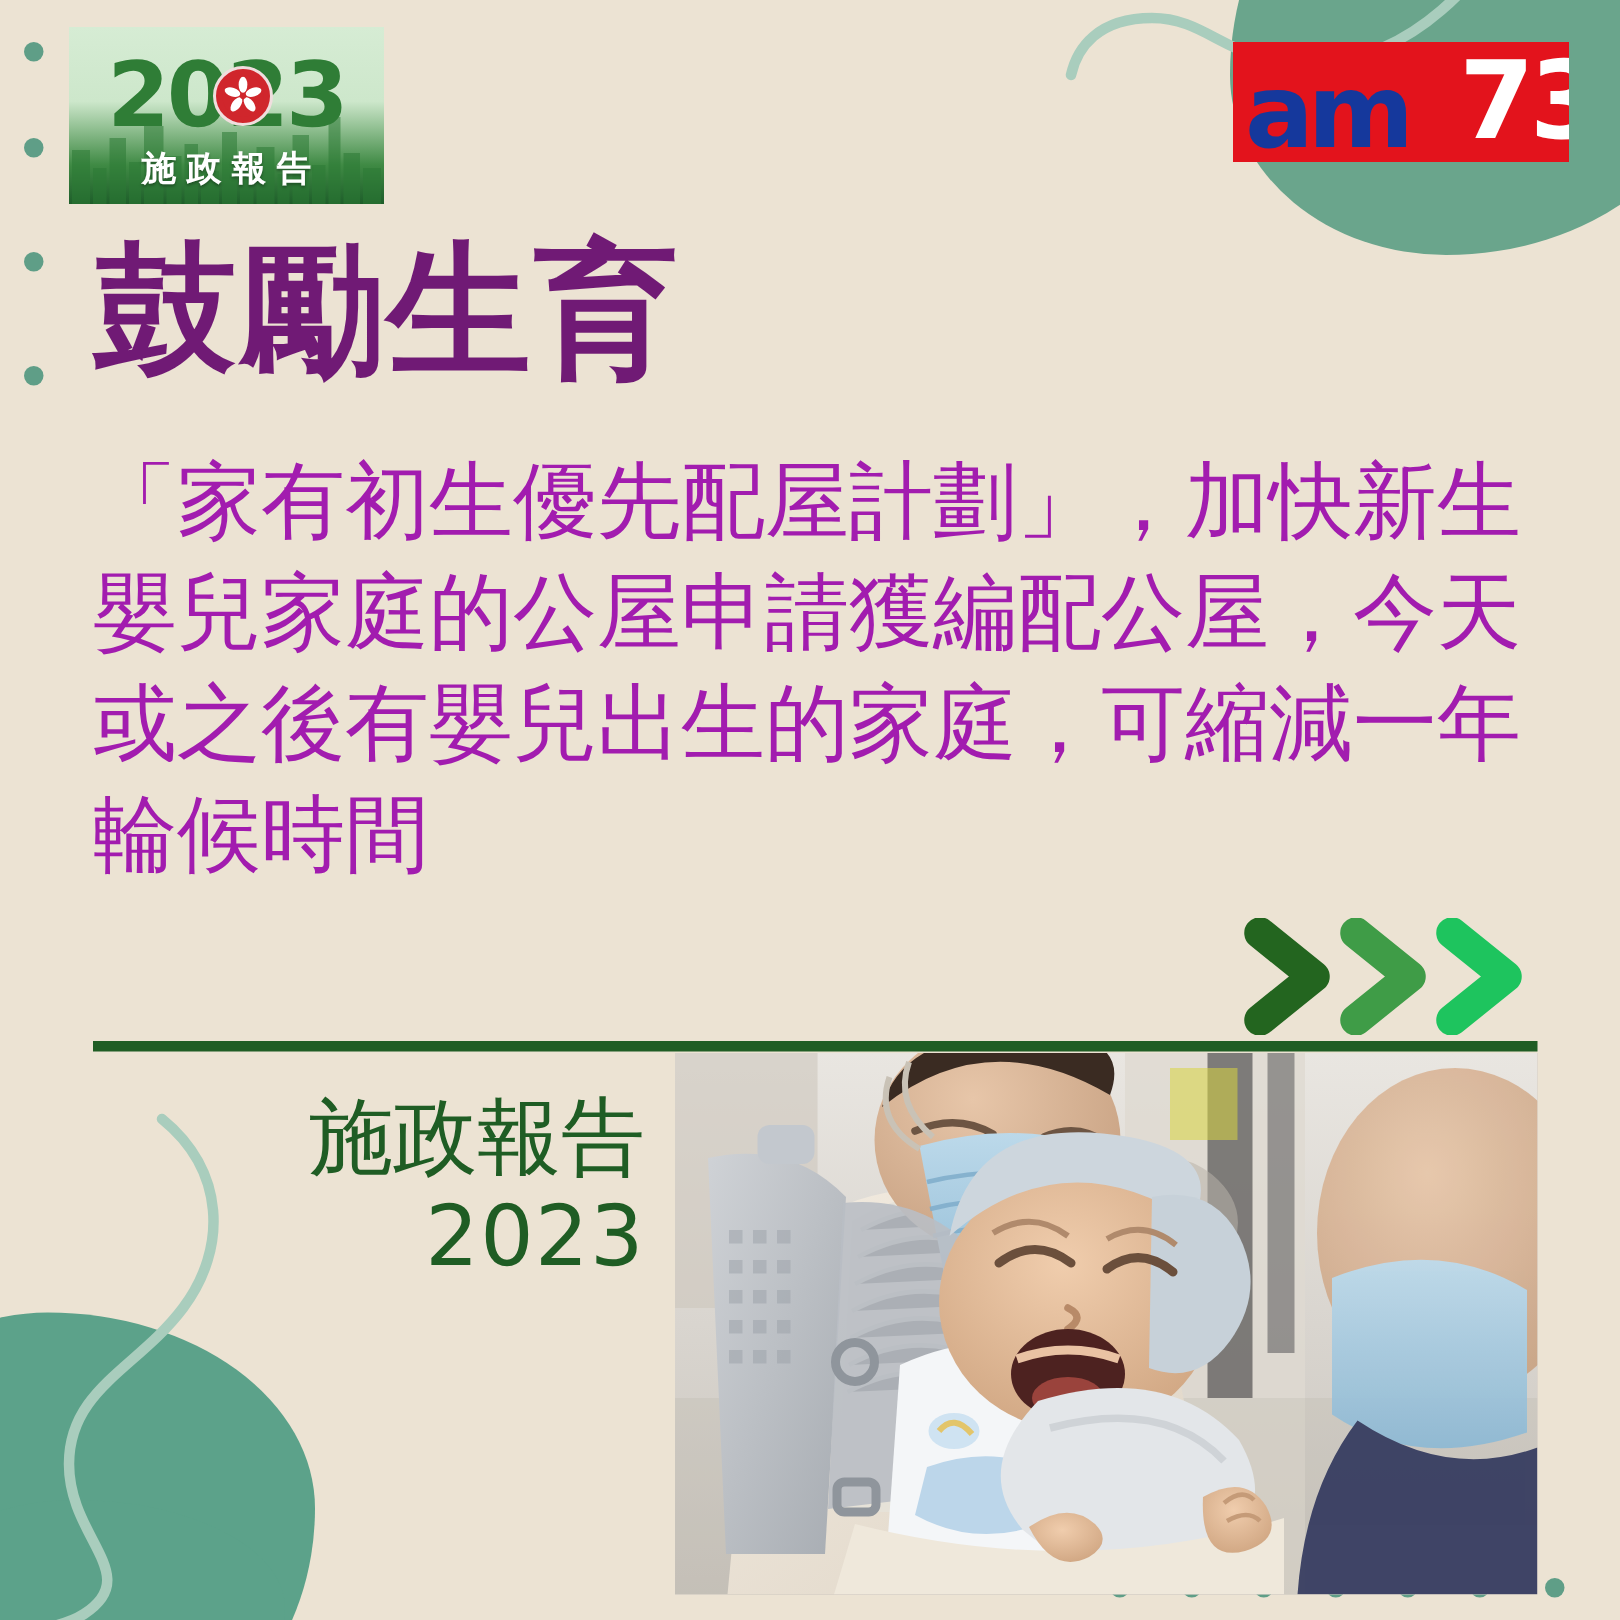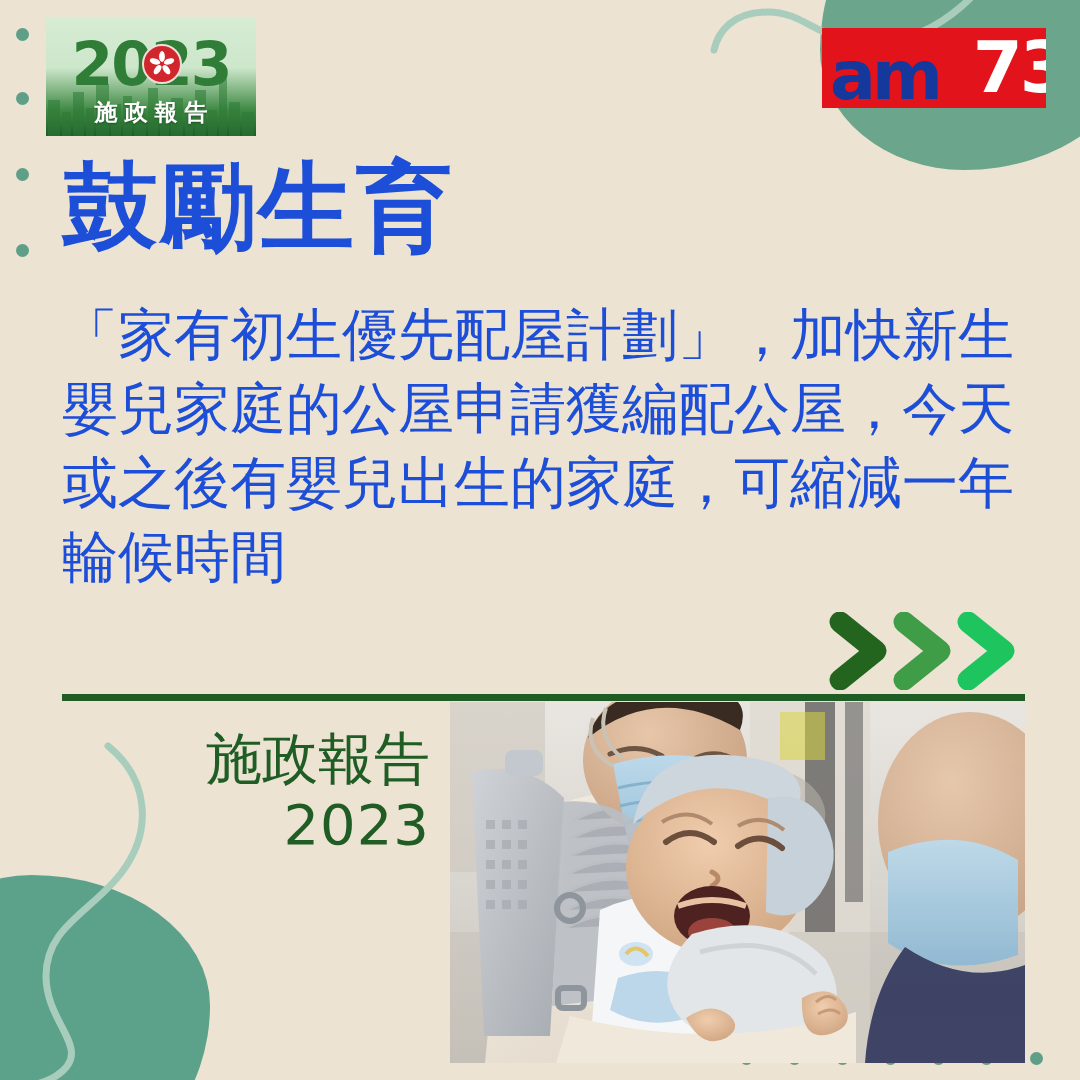--- a/index.html
+++ b/index.html
@@ -70,27 +70,27 @@
     font-family:"DejaVu Sans", sans-serif; font-weight:bold;
     overflow:hidden;
     gap:36px;
   }
   .am730 .am { color:#15389c; font-size:68px; line-height:.82; margin-left:8px; letter-spacing:-4px; padding-top:16px; }
   .am730 .n730 { color:#ffffff; font-size:72px; line-height:.82; letter-spacing:-3px; margin-left:-2px; }
 
   
   .headline {
     position:absolute; left:62px; top:158px;
-    font-size:96px; font-weight:bold; color:#1d4ed8;
+    font-size:96px; font-weight:bold; color:#701a75;
     letter-spacing:2px; line-height:1.05;
-    font-family:Liberation Serif, serif;
+    font-family:Liberation Sans, sans-serif;
   }
   .paragraph {
     position:absolute; left:62px; top:298px; width:980px;
-    font-size:56px; line-height:1.32; color:#1d4ed8;
+    font-size:56px; line-height:1.32; color:#a21caf;
     font-family:"DejaVu Sans", sans-serif;
     letter-spacing:0px;
   }
 
   
   .chevrons { position:absolute; left:824px; top:612px; width:210px; height:78px; }
   .chev { position:absolute; top:0; width:74px; height:78px; }
   .chev:nth-child(1) { left:0;   }
   .chev:nth-child(2) { left:64px; }
   .chev:nth-child(3) { left:128px;}

